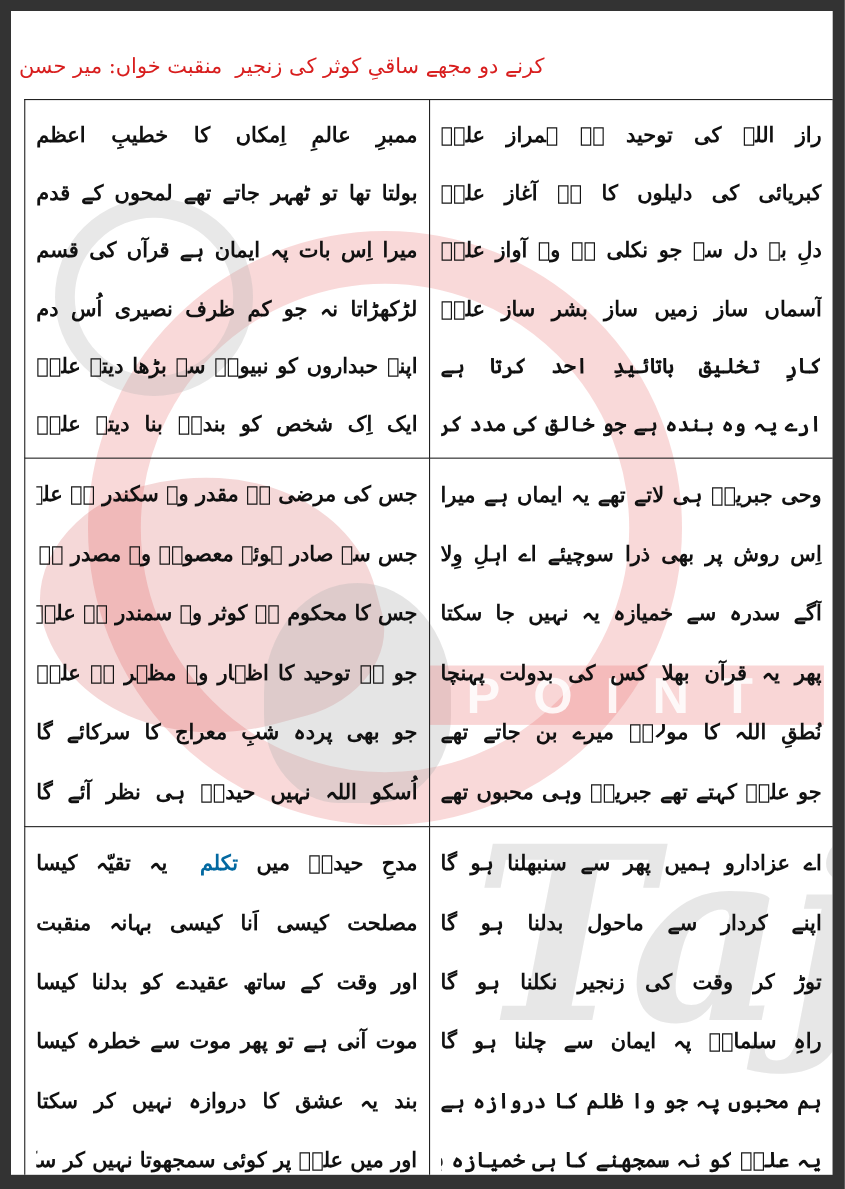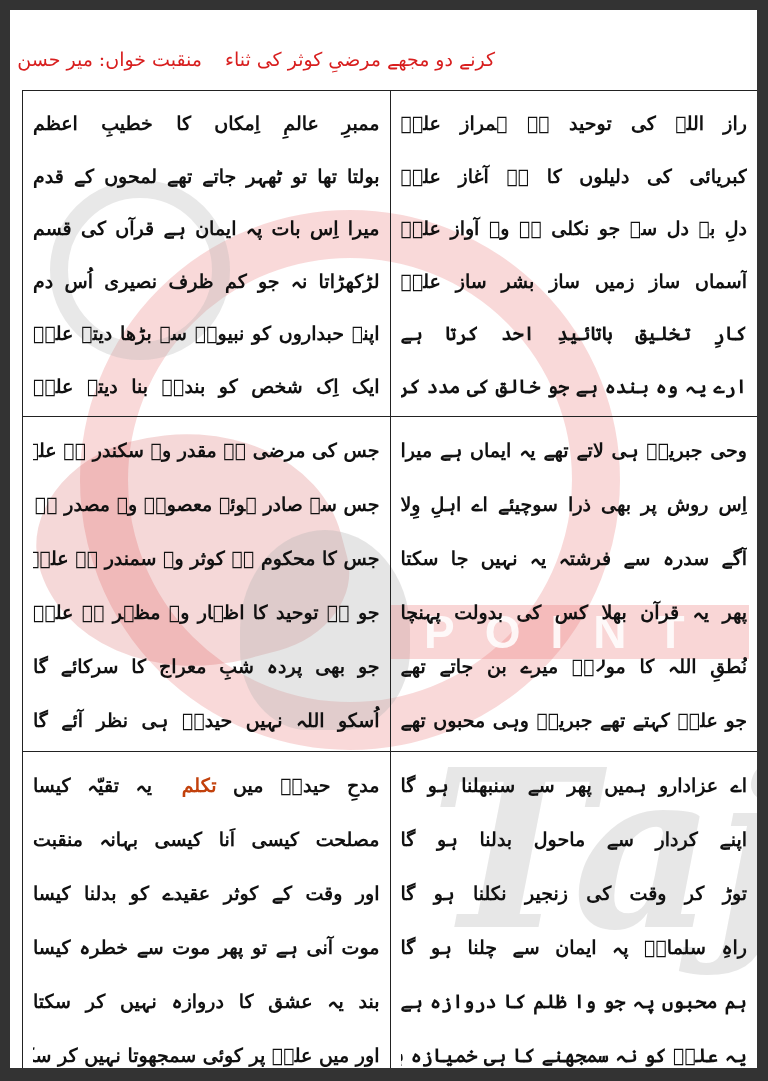--- a/index.html
+++ b/index.html
@@ -58,36 +58,36 @@
   .row1 td { height:302px; }
   .row2 td { height:316px; }
   .row3 td { height:318px; }
   .line {
     font-family:"DejaVu Serif", serif; font-size:19px; color:#111;
     height:52.5px; line-height:52.5px; white-space:nowrap; overflow:hidden;
     text-align:justify; text-align-last:justify;font-weight:bold;
   }
   .row2 .line { height:54px; line-height:54px; }
   .row3 .line { height:54px; line-height:54px; }
-  .hl { color:#c2410c;margin-left:13px; }
+  .hl { color:#0369a1;margin-left:13px; }
 </style>
 </head>
 <body>
 
 <div class="page">
 
   <div class="watermark wm-ring"></div>
   <div class="watermark wm-logo"></div>
   <div class="watermark wm-flag"></div>
   <div class="watermark wm-blob"></div>
   <div class="watermark wm-text">POINT</div>
   <div class="watermark wm-taj">Taj</div>
 
   <div class="header">
-    <span class="h-title">کرنے دو مجھے مرضیِ کوثر کی ثناء</span>
+    <span class="h-title">کرنے دو مجھے ساقیِ کوثر کی زنجیر</span>
     <span class="h-reciter">منقبت خواں: میر حسن میر</span>
   </div>
 
   <table class="lyrics">
     <tbody>
         <tr class="row1">
       <td>
         <div class="line">راز اللہ کی توحید ہے ہمراز علیؑ</div>
         <div class="line">کبریائی کی دلیلوں کا ہے آغاز علیؑ</div>
         <div class="line">دلِ بے دل سے جو نکلی ہے وہ آواز علیؑ</div>
@@ -101,21 +101,21 @@
         <div class="line">میرا اِس بات پہ ایمان ہے قرآں کی قسم</div>
         <div class="line">لڑکھڑاتا نہ جو کم ظرف نصیری اُس دم</div>
         <div class="line">اپنے حبداروں کو نبیوںؑ سے بڑھا دیتے علیؑ</div>
         <div class="line">ایک اِک شخص کو بندہؑ بنا دیتے علیؑ</div>
       </td>
     </tr>
     <tr class="row2">
       <td>
         <div class="line">وحی جبریلؑ ہی لاتے تھے یہ ایماں ہے میرا</div>
         <div class="line">اِس روش پر بھی ذرا سوچیئے اے اہلِ وِلا</div>
-        <div class="line">آگے سدرہ سے فرشتہ یہ نہیں جا سکتا</div>
+        <div class="line">آگے سدرہ سے خمیازہ یہ نہیں جا سکتا</div>
         <div class="line">پھر یہ قرآن بھلا کس کی بدولت پہنچا</div>
         <div class="line">نُطقِ اللہ کا مولاؑ میرے بن جاتے تھے</div>
         <div class="line">جو علیؑ کہتے تھے جبریلؑ وہی محبوں تھے</div>
       </td>
       <td>
         <div class="line">جس کی مرضی ہے مقدر وہ سکندر ہے علیؑ</div>
         <div class="line">جس سے صادر ہوئے معصومؑ وہ مصدر ہے علیؑ</div>
         <div class="line">جس کا محکوم ہے کوثر وہ سمندر ہے علیؑ</div>
         <div class="line">جو ہے توحید کا اظہار وہ مظہر ہے علیؑ</div>
         <div class="line">جو بھی پردہ شبِ معراج کا سرکائے گا</div>
@@ -127,21 +127,21 @@
         <div class="line">اے عزادارو ہمیں پھر سے سنبھلنا ہو گا</div>
         <div class="line">اپنے کردار سے ماحول بدلنا ہو گا</div>
         <div class="line">توڑ کر وقت کی زنجیر نکلنا ہو گا</div>
         <div class="line">راہِ سلمانؑ پہ ایمان سے چلنا ہو گا</div>
         <div class="line">ہم محبوں پہ جو وا ظلم کا دروازہ ہے</div>
         <div class="line">یہ علیؑ کو نہ سمجھنے کا ہی خمیازہ ہے</div>
       </td>
       <td>
         <div class="line"><span>مدحِ حیدرؑ میں </span><span class="hl">تکلم</span><span> یہ تقیّہ کیسا</span></div>
         <div class="line">مصلحت کیسی اَنا کیسی بہانہ منقبت</div>
-        <div class="line">اور وقت کے کوثر عقیدے کو بدلنا کیسا</div>
+        <div class="line">اور وقت کے ساتھ عقیدے کو بدلنا کیسا</div>
         <div class="line">موت آنی ہے تو پھر موت سے خطرہ کیسا</div>
         <div class="line">بند یہ عشق کا دروازہ نہیں کر سکتا</div>
         <div class="line">اور میں علیؑ پر کوئی سمجھوتا نہیں کر سکتا</div>
       </td>
     </tr>
   </tbody>
     </table>
 </div>
 
 </body></html>

